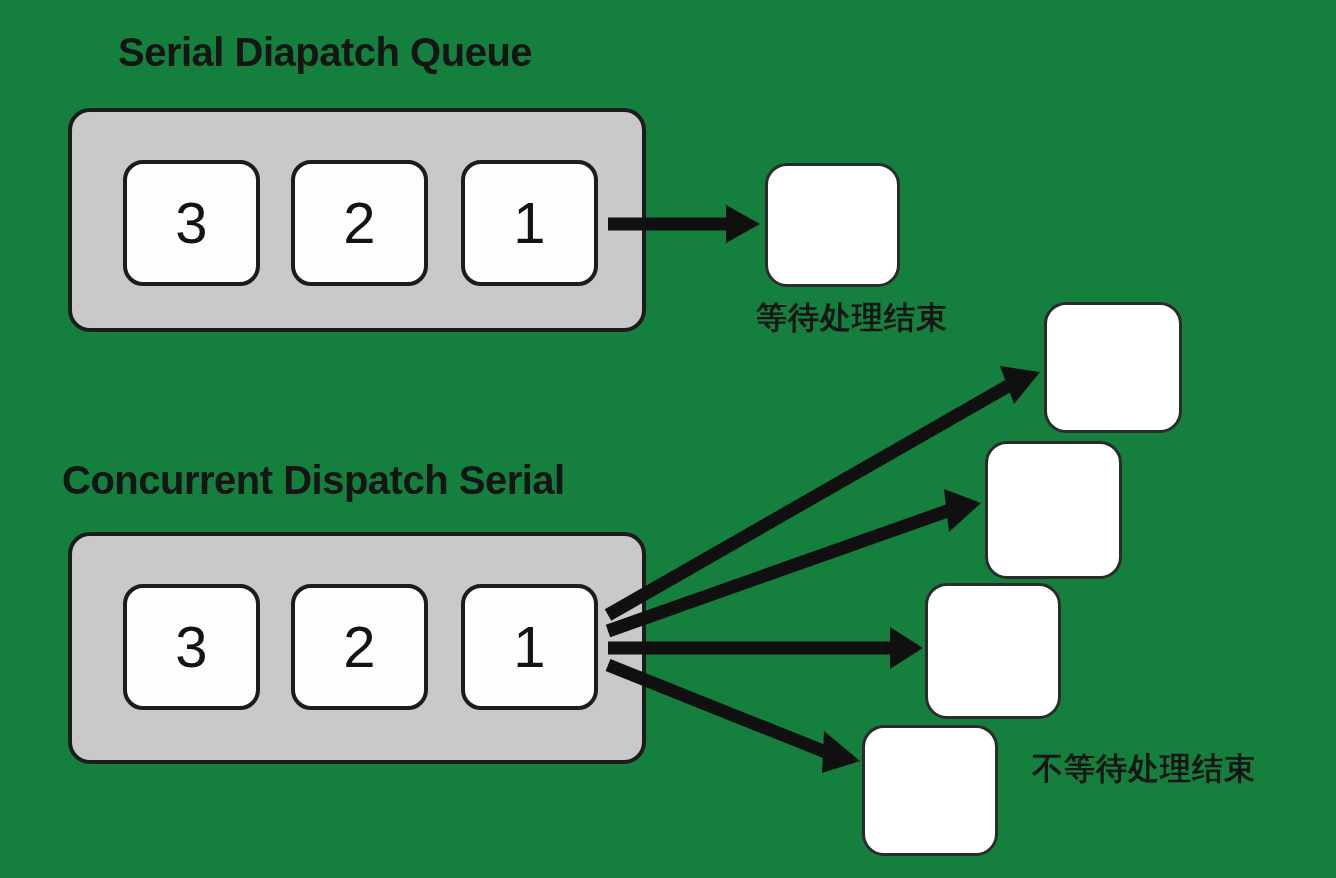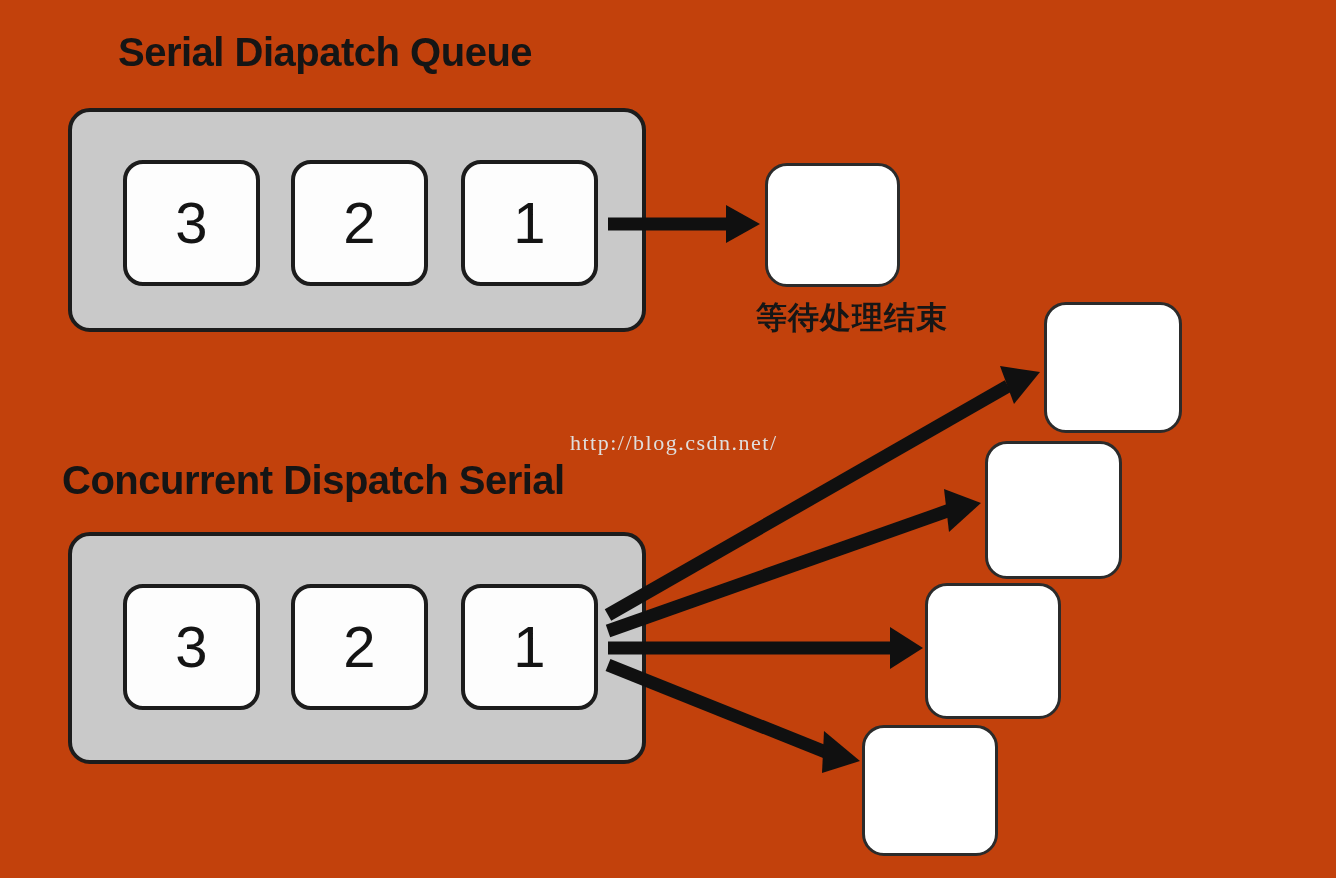--- a/index.html
+++ b/index.html
@@ -8,21 +8,21 @@
     padding: 0;
     background: #ffffff;
   }
   body {
     font-family: "Liberation Sans", sans-serif;
   }
   #canvas {
     position: relative;
     width: 1336px;
     height: 878px;
-    background: #c2410c;
+    background: #15803d;
     overflow: hidden;
   }
   
   .section-title {
     position: absolute;
     font-family: "Liberation Sans", sans-serif;
     font-weight: bold;
     font-size: 40px;
     letter-spacing: -0.5px;
     color: #151515;
@@ -153,20 +153,21 @@
   </div>
   <div class="task-tile" id="tile-c-2">
     <span class="num">1</span>
   </div>
 
   <div class="worker-box" id="worker-c-0"></div>
   <div class="worker-box" id="worker-c-1"></div>
   <div class="worker-box" id="worker-c-2"></div>
   <div class="worker-box" id="worker-c-3"></div>
 
+  <div class="caption-cn" id="caption-concurrent">不等待处理结束</div>
 
   <svg id="arrow-layer" viewBox="0 0 1336 878">
 
     <g>
       <line x1="608" y1="224" x2="726" y2="224" stroke="#101010" stroke-width="13" stroke-linecap="butt"></line>
       <polygon points="726,205 760,224 726,243" fill="#101010"></polygon>
     </g>
 
     <g>
       <line x1="608" y1="615" x2="1008" y2="386" stroke="#101010" stroke-width="13" stroke-linecap="butt"></line>
@@ -179,15 +180,14 @@
     <g>
       <line x1="608" y1="648" x2="890" y2="648" stroke="#101010" stroke-width="13" stroke-linecap="butt"></line>
       <polygon points="890,627 923,648 890,669" fill="#101010"></polygon>
     </g>
     <g>
       <line x1="608" y1="665" x2="828" y2="753" stroke="#101010" stroke-width="13" stroke-linecap="butt"></line>
       <polygon points="824,731 860,761 822,773" fill="#101010"></polygon>
     </g>
   </svg>
 
-  <div id="watermark">http://blog.csdn.net/</div>
 
 </div>
 
 </body></html>

